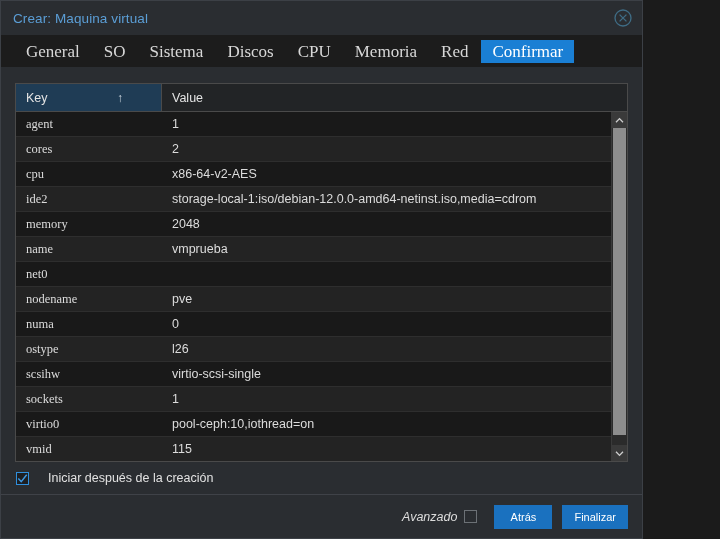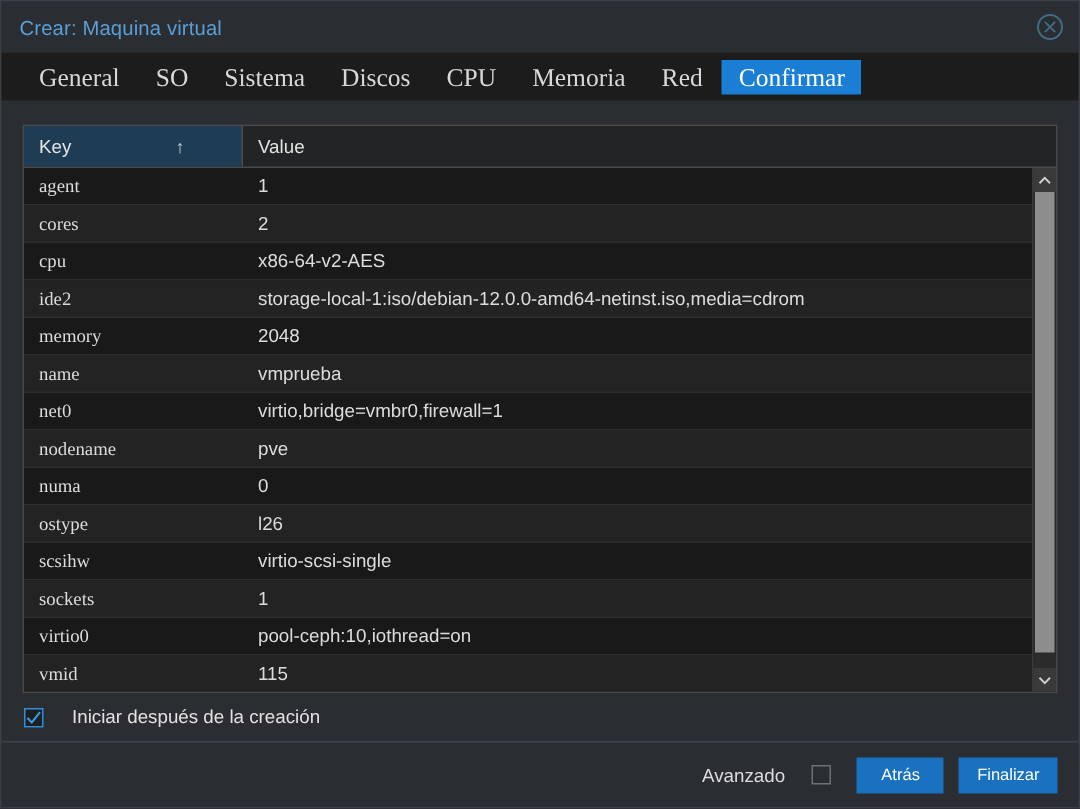--- a/index.html
+++ b/index.html
@@ -4,21 +4,21 @@
 <style>
   * { margin:0; padding:0; box-sizing:border-box; }
   html,body {
     width:720px; height:539px;
     background:#1b1b1b;
     font-family:"Liberation Sans", sans-serif;
     overflow:hidden;
   }
   #dialog {
     position:absolute; left:0; top:0;
-    width:720px; height:539px;
+    width:643px; height:539px;
     background:#2a2d31;
     border:1px solid #3c4046;
     display:flex; flex-direction:column;
   }
   
   #titlebar {
     height:34px; flex:0 0 34px;
     background:#2a2d31;
     position:relative;
     display:flex; align-items:center;
@@ -142,21 +142,21 @@
   .cb svg { display:block; }
   #start-label { font-size:12.5px; color:#e2e2e2;margin-left:12px; }
   
   #footer {
     flex:0 0 44px; height:44px;
     border-top:1px solid #3f4248;
     display:flex; align-items:center; justify-content:flex-end;
     padding-right:14px;
     background:#2a2d31;
   }
-  #adv-label { font-size:12.5px; color:#dcdcdc; margin-right:18px; }
+  #adv-label { font-size:12.5px; color:#dcdcdc; margin-right:7px;font-style:italic; }
   .btn {
     height:24px; min-width:58px;
     background:#1a71bf; color:#ffffff;
     border:none; font-size:11px;
     font-family:"Liberation Sans", sans-serif;
     margin-left:10px; padding:0 12px;
     cursor:pointer; line-height:24px;
   }
 </style>
 </head>
@@ -219,21 +219,20 @@
         <div class="row">
           <div class="cell-key">memory</div>
           <div class="cell-val">2048</div>
         </div>
         <div class="row">
           <div class="cell-key">name</div>
           <div class="cell-val">vmprueba</div>
         </div>
         <div class="row">
           <div class="cell-key">net0</div>
-          <div class="cell-val">virtio,bridge=vmbr0,firewall=1</div>
         </div>
         <div class="row">
           <div class="cell-key">nodename</div>
           <div class="cell-val">pve</div>
         </div>
         <div class="row">
           <div class="cell-key">numa</div>
           <div class="cell-val">0</div>
         </div>
         <div class="row">

